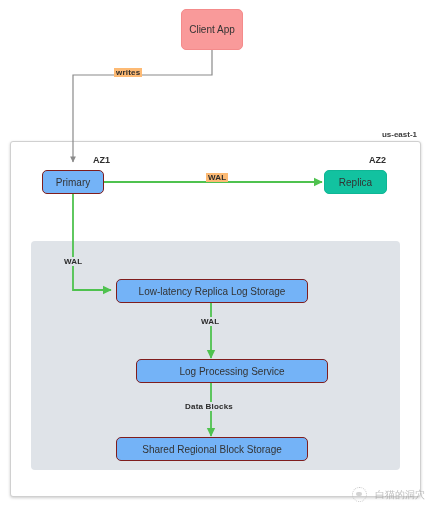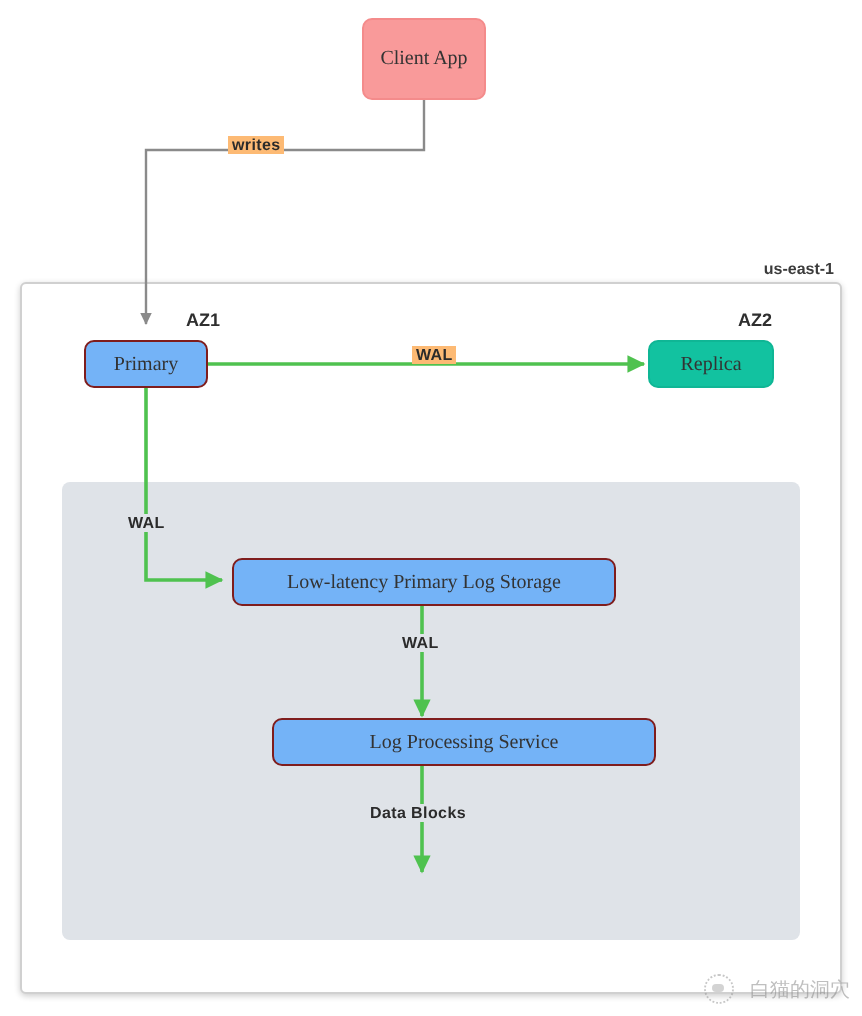--- a/index.html
+++ b/index.html
@@ -23,21 +23,20 @@
     display: flex;
     align-items: center;
     justify-content: center;
     border-radius: 5px;
     font-size: 10px;
     color: #333333;
     text-align: center;
     line-height: 1.1;
     white-space: nowrap;
     z-index: 6;
-    font-family: Liberation Serif, serif;
   }
   .node-pink  { background: #f99a9a; border: 1px solid #f48b8b; }
   .node-blue  { background: #74b3f7; border: 1px solid #7f1d1d; }
   .node-teal  { background: #12c2a0; border: 1px solid #0fb695; }
 
   
   .region-box {
     position: absolute;
     box-sizing: border-box;
     background: #ffffff;
@@ -161,24 +160,25 @@
 
   <div class="az-label" style="left:93px; top:155px;">AZ1</div>
   <div class="az-label" style="left:369px; top:155px;">AZ2</div>
 
   <div class="node node-pink" style="left:181px; top:9px; width:62px; height:41px;">Client App</div>
 
   <div class="node node-blue" style="left:42px; top:170px; width:62px; height:24px;">Primary</div>
 
   <div class="node node-teal" style="left:324px; top:170px; width:63px; height:24px;">Replica</div>
 
-  <div class="node node-blue" style="left:116px; top:279px; width:192px; height:24px;">Low-latency Primary Log Storage</div>
+  <div class="node node-blue" style="left:116px; top:279px; width:192px; height:24px;">Low-latency Replica Log Storage</div>
 
   <div class="node node-blue" style="left:116px; top:359px; width:192px; height:24px;margin-left:20px;">Log Processing Service</div>
 
+  <div class="node node-blue" style="left:116px; top:437px; width:192px; height:24px;">Shared Regional Block Storage</div>
 
   <div class="edge-label on-white" style="left:114px; top:68px;">writes</div>
 
   <div class="edge-label on-white" style="left:206px; top:173px;">WAL</div>
 
   <div class="edge-label on-gray" style="left:62px; top:257px;">WAL</div>
 
   <div class="edge-label on-gray" style="left:199px; top:317px;">WAL</div>
 
   <div class="edge-label on-gray" style="left:183px; top:402px;">Data Blocks</div>

